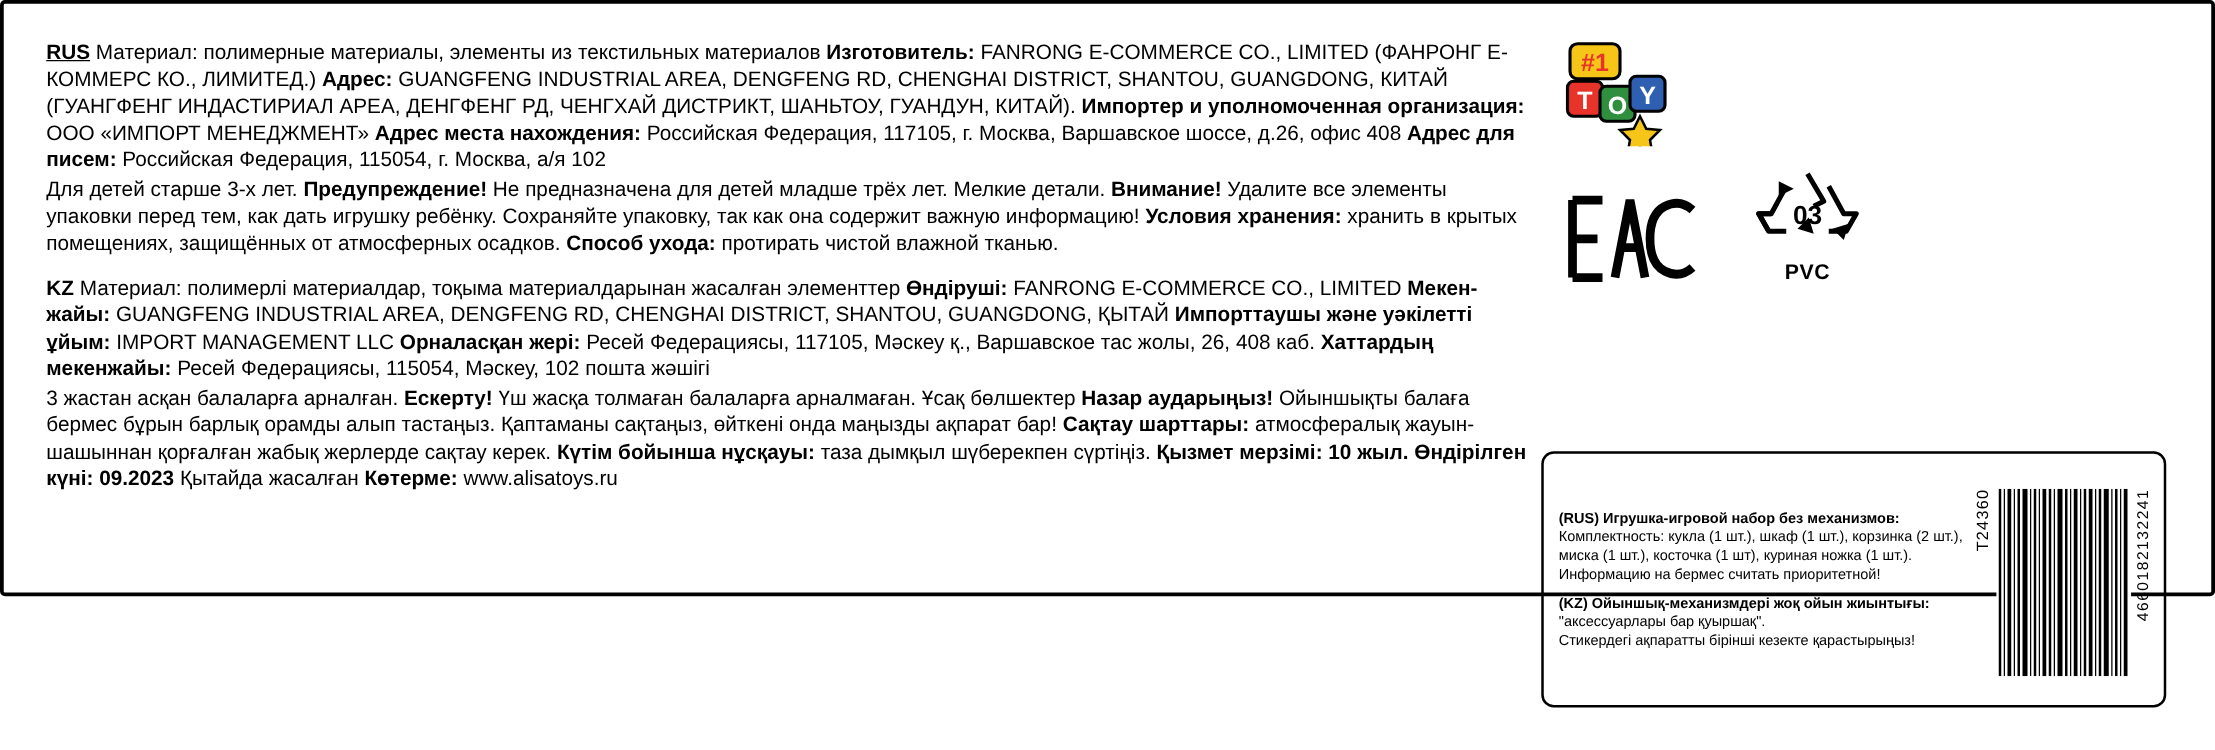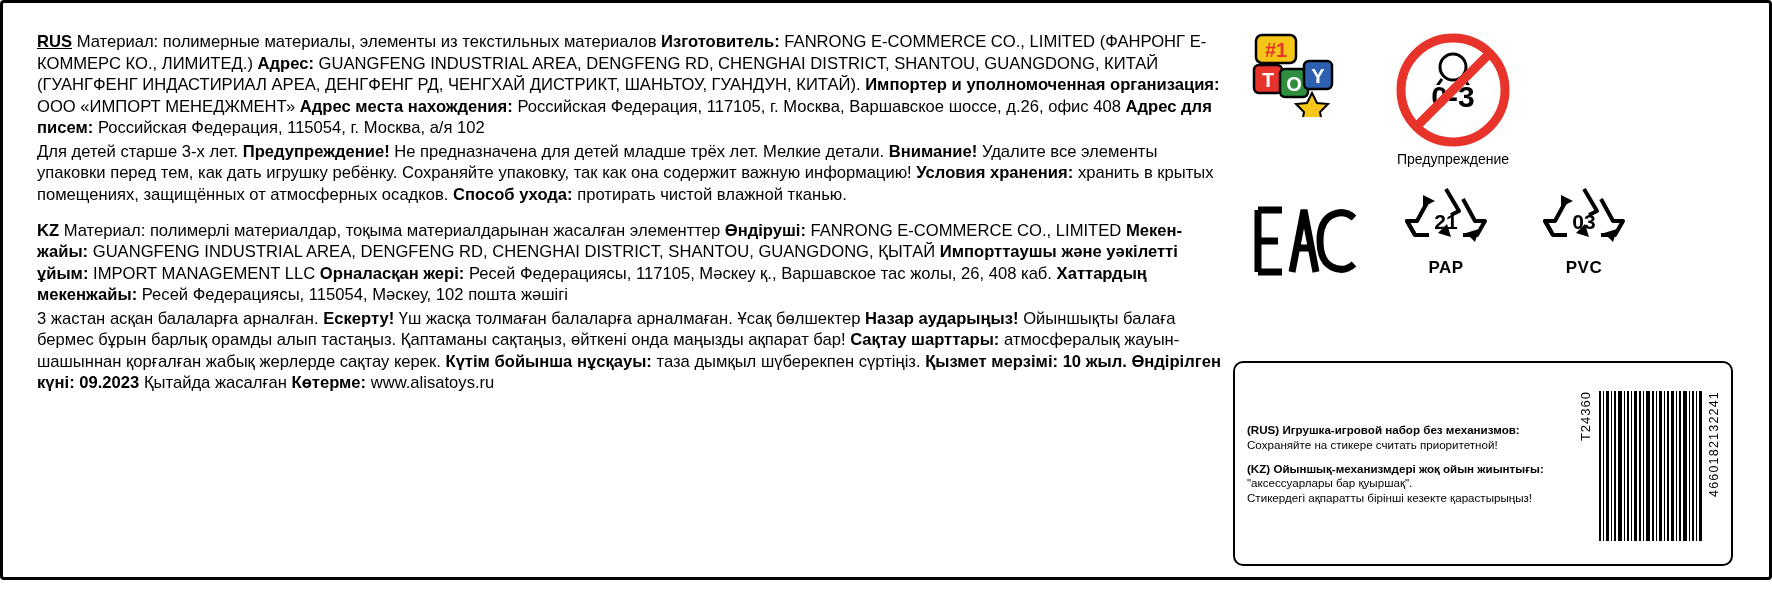--- a/index.html
+++ b/index.html
@@ -11,21 +11,21 @@
     width: 1772px;
     height: 600px;
     font-family: "Liberation Sans", sans-serif;
     color: #000;
     overflow: hidden;
   }
   .label {
     position: relative;
     box-sizing: border-box;
     width: 1772px;
-    height: 580px;
+    height: 477px;
     padding: 28px 34px 10px 34px;
     border: 3px solid #000;
     border-radius: 4px;
   }
   .cols {
     display: flex;
     align-items: flex-start;
   }
   .text-col {
     width: 1185px;
@@ -188,94 +188,62 @@
               <text x="18" y="56" font-family="Liberation Sans, sans-serif" font-size="20" font-weight="bold" fill="#fff" text-anchor="middle">T</text>
               <rect x="30" y="38" width="28" height="28" rx="5" fill="#2F8F3E" stroke="#000" stroke-width="2.5"></rect>
               <text x="44" y="60" font-family="Liberation Sans, sans-serif" font-size="20" font-weight="bold" fill="#fff" text-anchor="middle">O</text>
               <rect x="54" y="30" width="28" height="28" rx="5" fill="#2E5FB0" stroke="#000" stroke-width="2.5"></rect>
               <text x="68" y="52" font-family="Liberation Sans, sans-serif" font-size="20" font-weight="bold" fill="#fff" text-anchor="middle">Y</text>
               <path d="M62 62 l5 10 11 1 -8 8 2 11 -10 -5 -10 5 2 -11 -8 -8 11 -1 z" fill="#F5C518" stroke="#000" stroke-width="2"></path>
             </g>
           </svg>
         </div>
 
-        <div class="age-warn">
-          <div class="age-circle">
-            <svg width="118" height="118" viewBox="0 0 118 118">
-              <circle cx="59" cy="59" r="52" fill="#fff" stroke="#E8332A" stroke-width="9"></circle>
-              <g stroke="#000" stroke-width="3" fill="none">
-                <circle cx="59" cy="36" r="13"></circle>
-                <path d="M48 48 q-9 10 -6 24 M70 48 q9 10 6 24"></path>
-                <path d="M47 72 q12 8 24 0"></path>
-              </g>
-              <rect x="22" y="54" width="74" height="26" fill="#fff"></rect>
-              <text x="59" y="76" font-family="Liberation Sans, sans-serif" font-size="30" font-weight="bold" fill="#000" text-anchor="middle">0-3</text>
-              <line x1="21" y1="97" x2="97" y2="21" stroke="#E8332A" stroke-width="9"></line>
-            </svg>
-          </div>
-          <div class="age-caption">Предупреждение</div>
-        </div>
       </div>
 
       <div class="marks-row2">
 
         <div class="eac">
           <svg width="108" height="74" viewBox="0 0 108 74">
             <g fill="none" stroke="#000" stroke-width="7">
               <path d="M6 6 L6 68 M6 6 L30 6 M6 37 L26 37 M6 68 L30 68"></path>
               <path d="M40 68 L52 6 L64 68 M45 44 L59 44"></path>
               <path d="M102 14 q-10 -9 -22 -3 q-12 6 -12 26 q0 20 12 26 q12 6 22 -3"></path>
             </g>
           </svg>
         </div>
+
 
         <div class="recyc">
           <svg width="86" height="72" viewBox="0 0 86 72">
             <g fill="none" stroke="#000" stroke-width="4" stroke-linejoin="round">
               <path d="M26 14 L14 36 L4 36 L12 50 L26 50"></path>
               <path d="M12 50 L4 36 L14 36"></path>
               <path d="M43 4 L56 26 L48 30"></path>
               <path d="M60 50 L74 50 L82 36 L72 36 L60 14"></path>
             </g>
             <g fill="#000">
               <path d="M20 10 l12 6 -12 6 z"></path>
               <path d="M76 44 l-4 13 -9 -9 z"></path>
-              <path d="M32 58 l-13 -4 9 -9 z" transform="translate(16,-6)"></path>
-            </g>
-            <text x="43" y="44" font-family="Liberation Sans, sans-serif" font-size="21" font-weight="bold" fill="#000" text-anchor="middle">21</text>
-          </svg>
-          <div class="cap">PAP</div>
-        </div>
-
-        <div class="recyc">
-          <svg width="86" height="72" viewBox="0 0 86 72">
-            <g fill="none" stroke="#000" stroke-width="4" stroke-linejoin="round">
-              <path d="M26 14 L14 36 L4 36 L12 50 L26 50"></path>
-              <path d="M12 50 L4 36 L14 36"></path>
-              <path d="M43 4 L56 26 L48 30"></path>
-              <path d="M60 50 L74 50 L82 36 L72 36 L60 14"></path>
-            </g>
-            <g fill="#000">
-              <path d="M20 10 l12 6 -12 6 z"></path>
-              <path d="M76 44 l-4 13 -9 -9 z"></path>
               <path d="M48 52 l-13 -4 9 -9 z"></path>
             </g>
             <text x="43" y="44" font-family="Liberation Sans, sans-serif" font-size="21" font-weight="bold" fill="#000" text-anchor="middle">03</text>
           </svg>
           <div class="cap">PVC</div>
         </div>
 
       </div>
     </div>
   </div>
 
   <div class="infobox">
     <div class="infotext">
       <p class="b">(RUS) Игрушка-игровой набор без механизмов:</p>
-      <p>Сохраняйте на стикере считать приоритетной!</p>
+      <p>Комплектность: кукла (1 шт.), шкаф (1 шт.), корзинка (2 шт.), миска (1 шт.), косточка (1 шт), куриная ножка (1 шт.).</p>
+      <p>Информацию на бермес считать приоритетной!</p>
       <div class="gap"></div>
       <p class="b">(KZ) Ойыншық-механизмдері жоқ ойын жиынтығы:</p>
       <p>"аксессуарлары бар қуыршақ".</p>
       <p>Стикердегі ақпаратты бірінші кезекте қарастырыңыз!</p>
     </div>
 
     <div class="barcode-wrap">
       <div class="vert-code">T24360</div>
       <svg class="barcode" viewBox="0 0 108 150" preserveAspectRatio="none">
         <rect x="0" y="0" width="108" height="150" fill="#fff"></rect>

